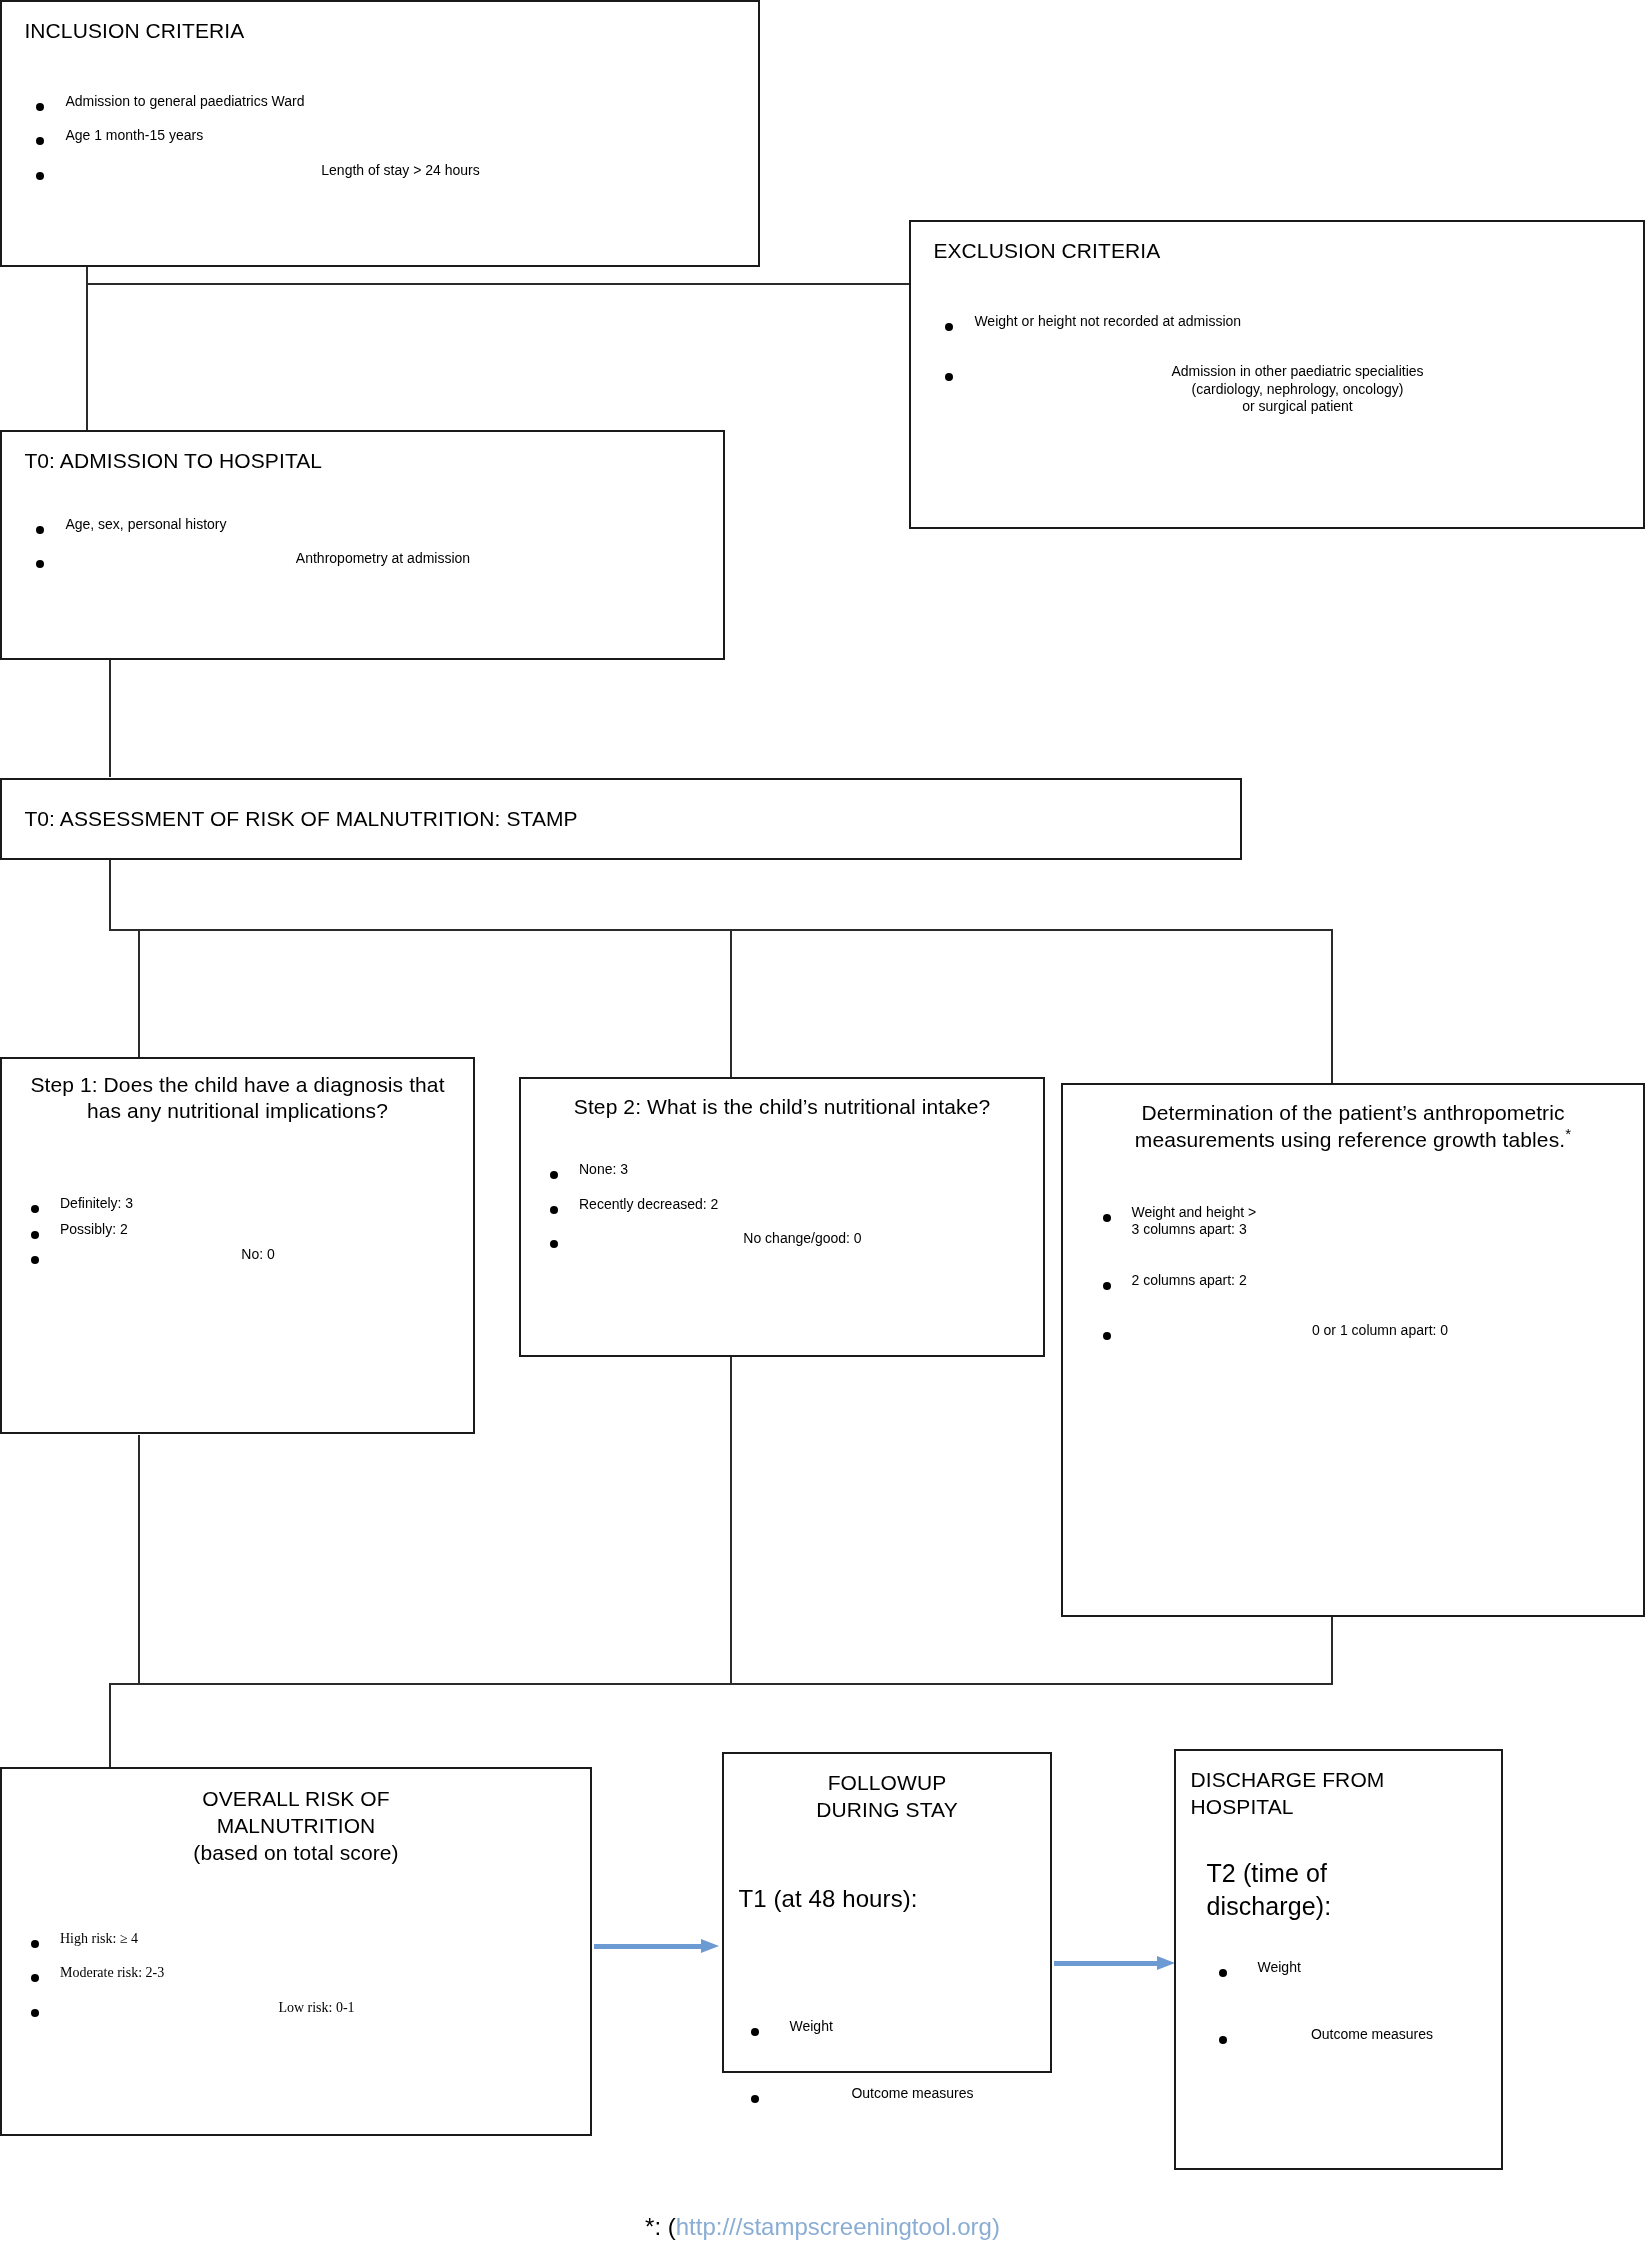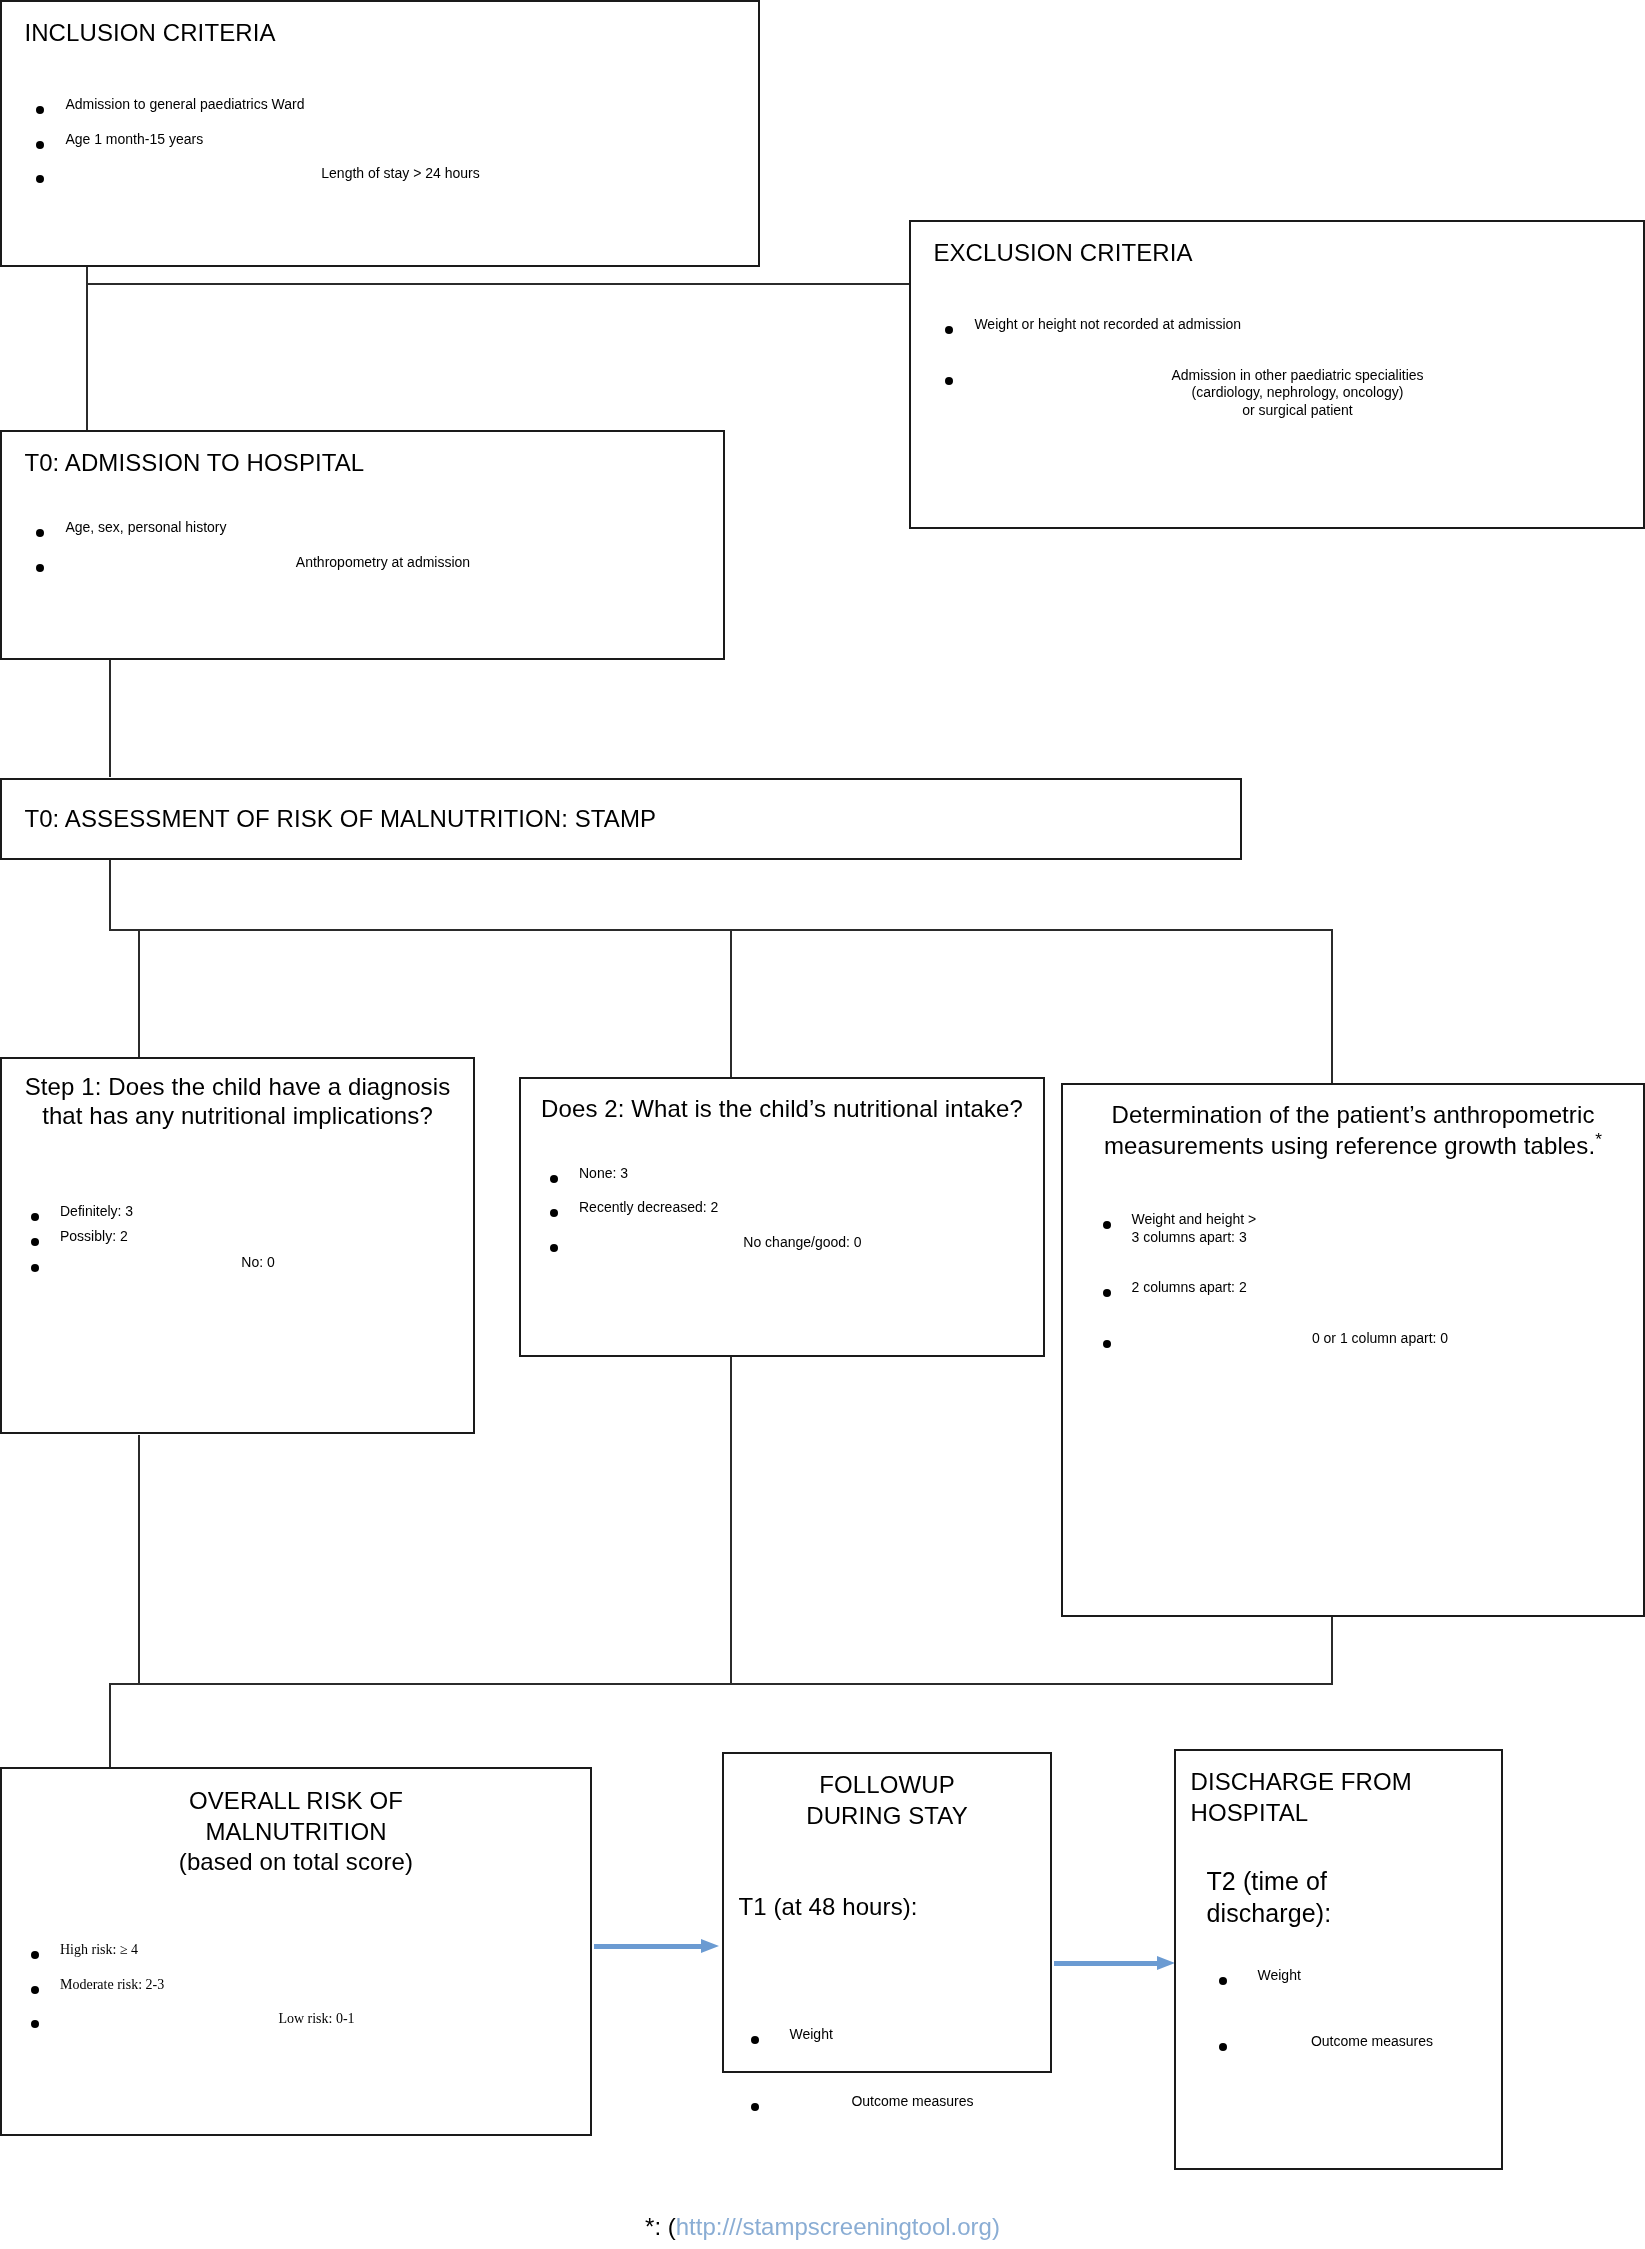--- a/index.html
+++ b/index.html
@@ -16,21 +16,21 @@
     color: #000000;
     overflow: hidden;
   }
   .box {
     position: absolute;
     box-sizing: border-box;
     border: 2px solid #1a1a1a;
     background: #ffffff;
   }
   .box-title {
-    font-size: 24px;
+    font-size: 21px;
     line-height: 1.22;
     letter-spacing: 0.1px;
   }
   .title-left {
     text-align: left;
   }
   .title-center {
     text-align: center;
   }
   ul.bullets {
@@ -155,21 +155,21 @@
   <div class="box" style="left:0px; top:1057px; width:475px; height:377px; padding:13px 17px;">
     <div class="box-title title-center">Step 1: Does the child have a diagnosis that has any nutritional implications?</div>
     <ul class="bullets tight" style="margin-top:72px;">
       <li>Definitely: 3</li>
       <li>Possibly: 2</li>
       <li>No: 0</li>
     </ul>
   </div>
 
   <div class="box" style="left:519px; top:1077px; width:526px; height:280px; padding:14.5px 17px;">
-    <div class="box-title title-center">Does 2: What is the child’s nutritional intake?</div>
+    <div class="box-title title-center">Step 2: What is the child’s nutritional intake?</div>
     <ul class="bullets" style="margin-top:42px;">
       <li>None: 3</li>
       <li>Recently decreased: 2</li>
       <li>No change/good: 0</li>
     </ul>
   </div>
 
   <div class="box" style="left:1061px; top:1083px; width:584px; height:534px; padding:14.5px 14.5px;">
     <div class="box-title title-center">
       <span>Determination of the patient’s anthropometric measurements using reference growth tables.</span><span class="sup">*</span>

